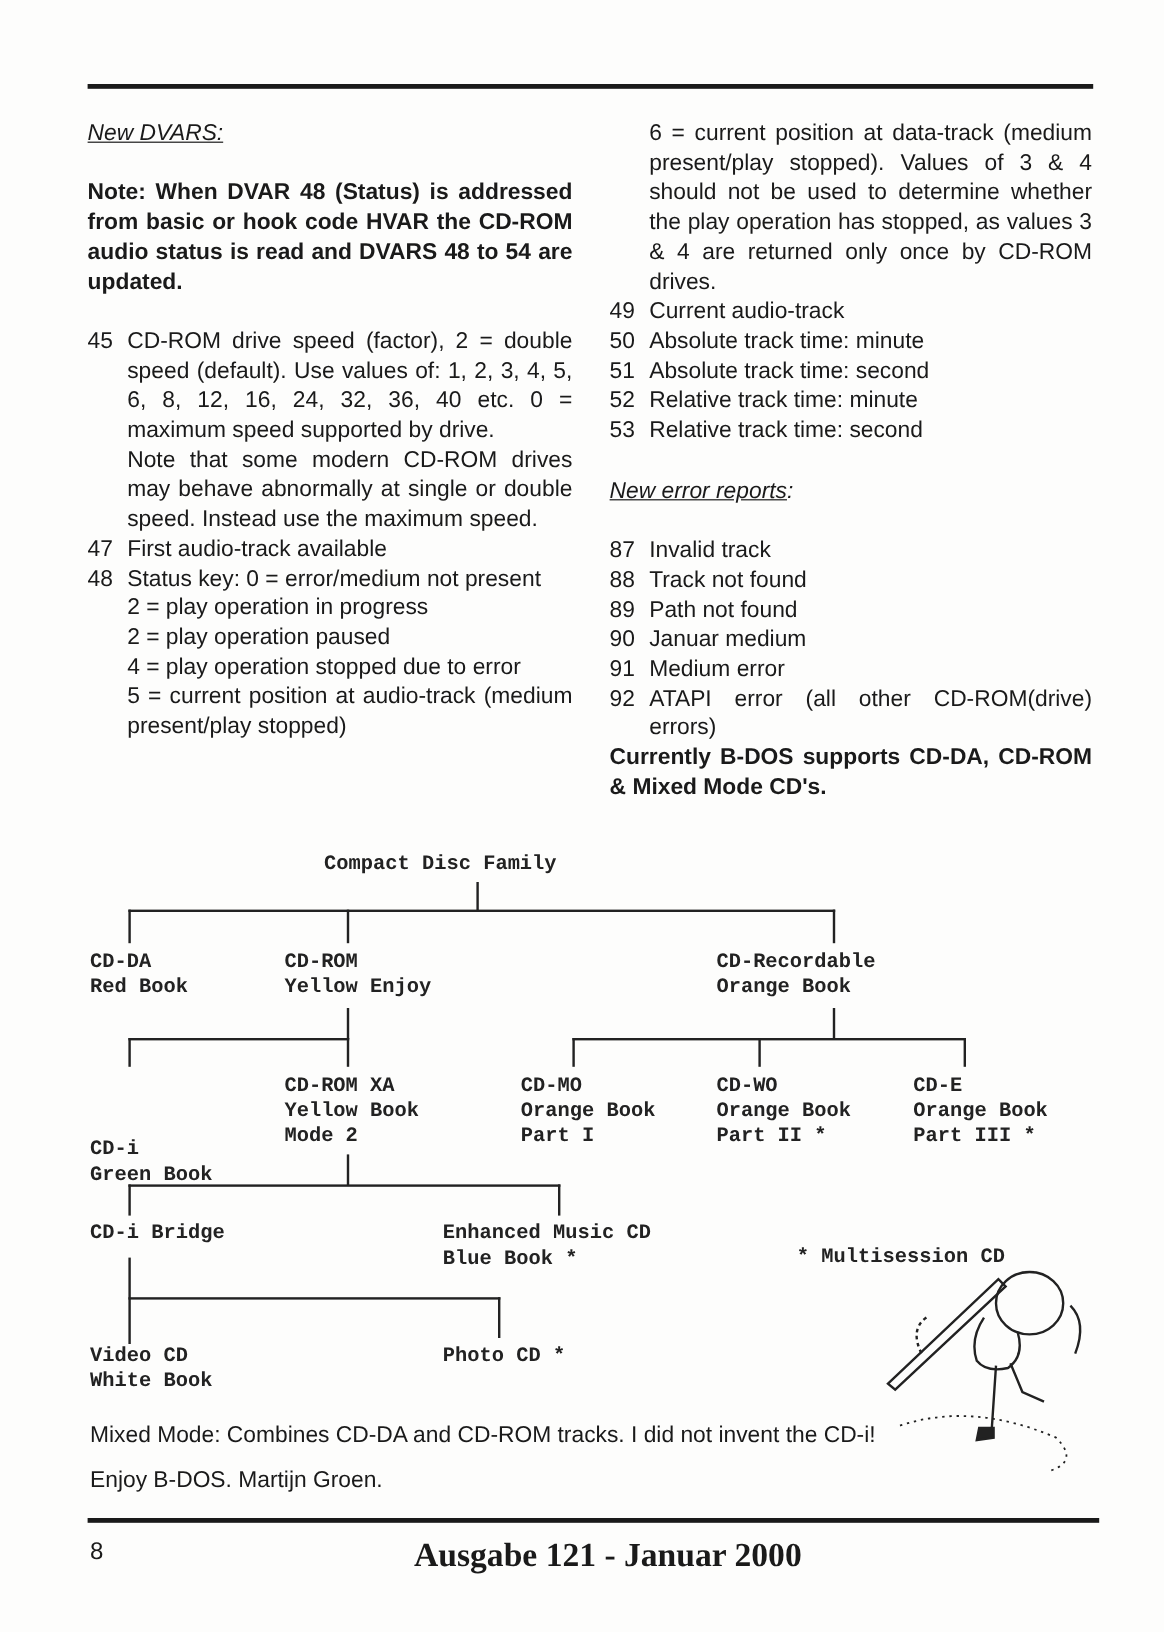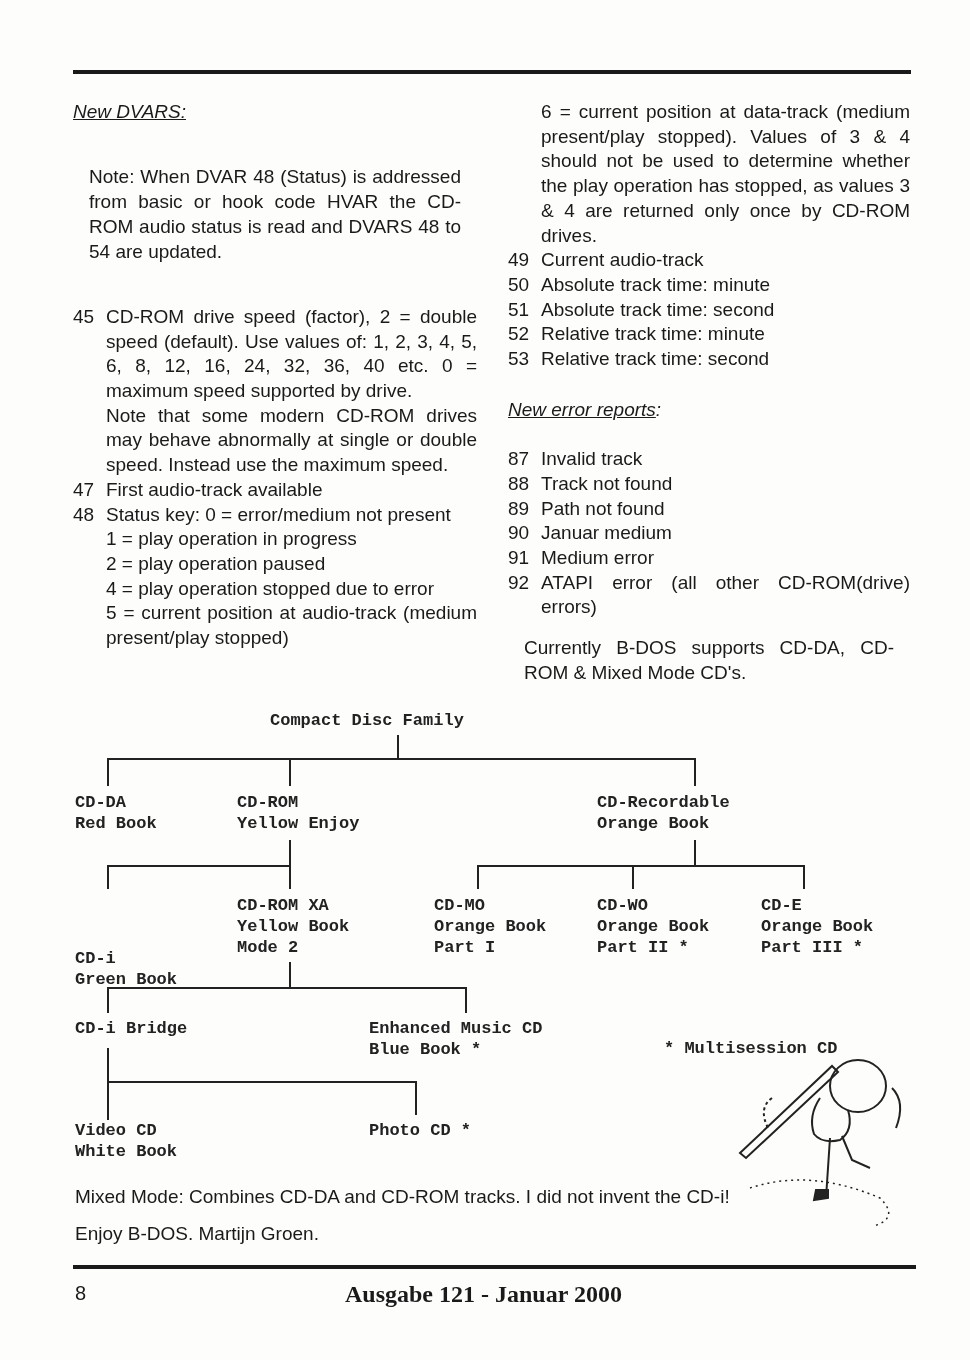--- a/index.html
+++ b/index.html
@@ -4,32 +4,32 @@
 <style>
   html,body{margin:0;padding:0;}
   body{width:970px;height:1360px;background:#fdfdfc;position:relative;overflow:hidden;color:#1a1a1a;
     font-family:"Liberation Sans",sans-serif;}
   .rule-top{position:absolute;left:73px;top:70px;width:838px;height:4px;background:#1a1a1a;}
   .rule-bottom{position:absolute;left:73px;top:1265px;width:843px;height:4px;background:#1a1a1a;}
   .col{position:absolute;font-size:19px;line-height:24.7px;}
   .col-left{left:73px;top:100px;width:404px;}
   .col-right{left:508px;top:100px;width:402px;}
   .heading{font-weight:normal;font-style:italic;text-decoration:underline;margin:0;}
-  .para{margin:16px;text-align:justify;}
+  .para{margin:0;text-align:justify;font-weight:bold;}
   .gap{height:24.7px;}
   .item{display:flex;}
   .num{width:33px;flex:none;}
   .txt{flex:1;text-align:justify;}
   .sub{padding-left:33px;text-align:justify;}
   .mono{position:absolute;font-family:"Liberation Mono","DejaVu Sans Mono",monospace;font-size:17px;line-height:21px;
     font-weight:bold;color:#222;white-space:pre;}
   .line{position:absolute;background:#222;}
   .foot{position:absolute;font-size:19px;}
   .page-num{position:absolute;left:75px;top:1282px;font-size:20px;}
-  .issue{position:absolute;left:345px;top:1281px;font-family:"Liberation Serif",serif;font-weight:bold;font-size:24px;}
+  .issue{position:absolute;left:345px;top:1281px;font-family:"Liberation Serif",serif;font-weight:bold;font-size:28px;}
   .cartoon{position:absolute;left:720px;top:1058px;width:200px;height:170px;}
 </style>
 </head>
 <body>
 
 <div class="rule-top"></div>
 
 <div class="col col-left">
   <p class="heading">New DVARS:</p>
   <div class="gap"></div>
@@ -41,21 +41,21 @@
   </div>
   <div class="sub">Note that some modern CD-ROM drives may behave abnormally at single or double speed. Instead use the maximum speed.</div>
   <div class="item">
     <span class="num">47</span>
     <span class="txt">First audio-track available</span>
   </div>
   <div class="item">
     <span class="num">48</span>
     <span class="txt">Status key: 0 = error/medium not present</span>
   </div>
-  <div class="sub">1 = play operation in progress</div>
+  <div class="sub">2 = play operation in progress</div>
   <div class="sub">2 = play operation paused</div>
   <div class="sub">4 = play operation stopped due to error</div>
   <div class="sub" style="text-align:justify">5 = current position at audio-track (medium present/play stopped)</div>
 </div>
 
 <div class="col col-right">
   <div class="sub">6 = current position at data-track (medium present/play stopped). Values of 3 &amp; 4 should not be used to determine whether the play operation has stopped, as values 3 &amp; 4 are returned only once by CD-ROM drives.</div>
   <div class="item">
       <span class="num">49</span>
       <span class="txt">Current audio-track</span>

